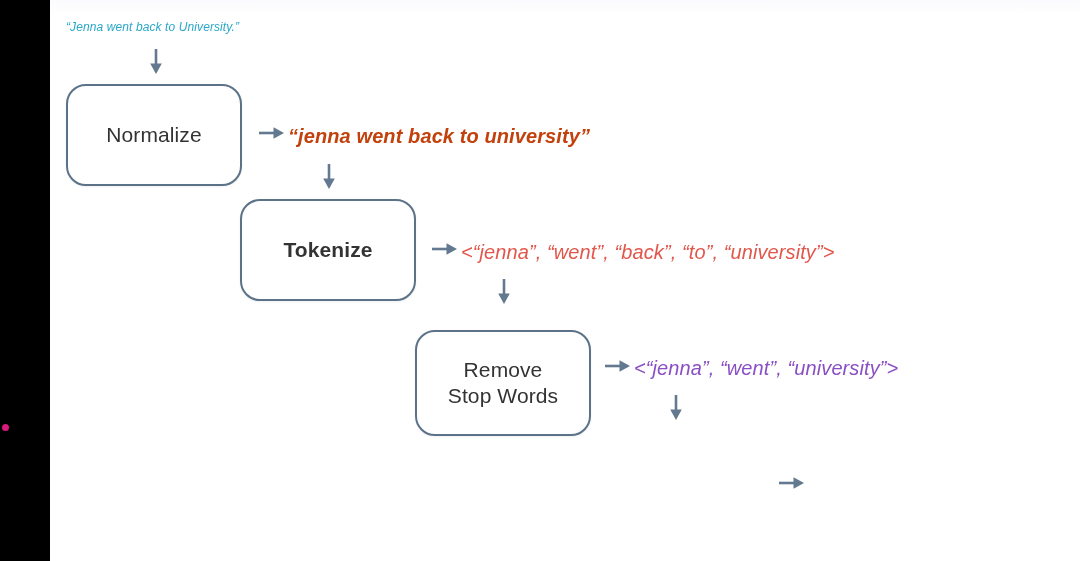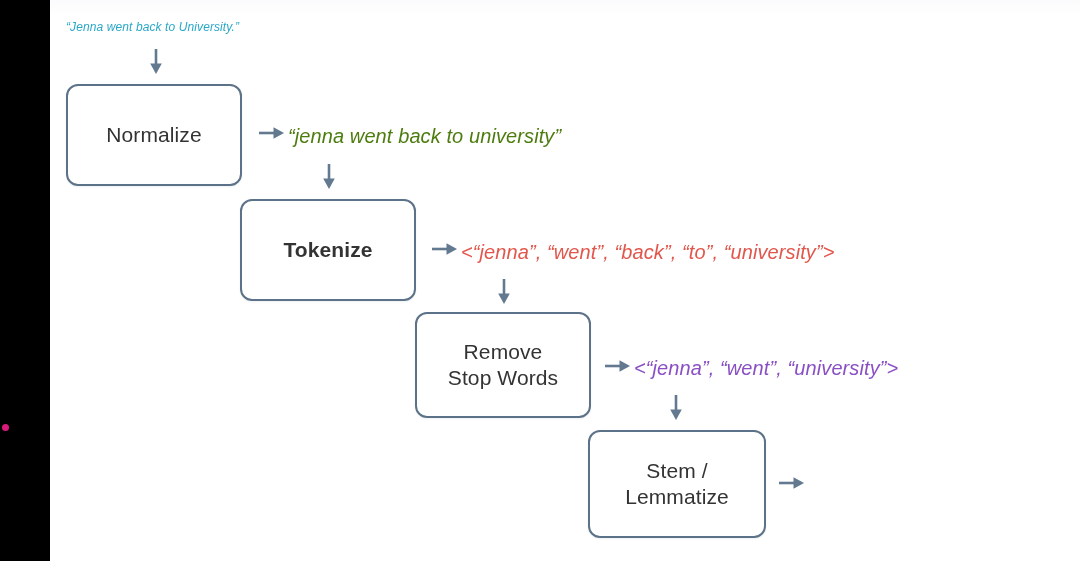--- a/index.html
+++ b/index.html
@@ -37,21 +37,21 @@
     background: #d81b7a;
     border-radius: 50%;
   }
 
   
   .proc-box {
     position: absolute;
     box-sizing: border-box;
     background: #ffffff;
     border: 2px solid #5c7288;
-    border-radius: 12px;
+    border-radius: 20px;
     display: flex;
     align-items: center;
     justify-content: center;
     text-align: center;
     color: #333333;
     font-size: 21px;
     line-height: 1.25;
     letter-spacing: 0.1px;
     box-shadow: 0 1px 2px rgba(90,110,130,0.10);
   }
@@ -97,21 +97,21 @@
     <span class="label">Normalize</span>
   </div>
 
   <div class="arrow" style="left:258px; top:123px;">
     <svg width="28" height="20" viewBox="0 0 28 20" aria-hidden="true">
       <line x1="1" y1="10" x2="17" y2="10" stroke="#63798f" stroke-width="2.6"></line>
       <polygon points="26,10 15.5,4.2 15.5,15.8" fill="#63798f"></polygon>
     </svg>
   </div>
 
-  <div class="out-text" style="left:288px; top:125px; color:#4d7c0f;">“jenna went back to university”</div>
+  <div class="out-text" style="left:288px; top:125px; color:#c2410c;font-weight:bold;">“jenna went back to university”</div>
 
   <div class="arrow" style="left:319px; top:163px;">
     <svg width="20" height="28" viewBox="0 0 20 28" aria-hidden="true">
       <line x1="10" y1="1" x2="10" y2="17" stroke="#63798f" stroke-width="2.6"></line>
       <polygon points="10,26 4.2,15.5 15.8,15.5" fill="#63798f"></polygon>
     </svg>
   </div>
 
   <div class="proc-box" style="left:240px; top:199px; width:176px; height:102px;font-weight:bold;">
     <span class="label">Tokenize</span>
@@ -126,45 +126,41 @@
 
   <div class="out-text" style="left:461px; top:241px; color:#e2574c;">&lt;“jenna”, “went”, “back”, “to”, “university”&gt;</div>
 
   <div class="arrow" style="left:494px; top:278px;">
     <svg width="20" height="28" viewBox="0 0 20 28" aria-hidden="true">
       <line x1="10" y1="1" x2="10" y2="17" stroke="#63798f" stroke-width="2.6"></line>
       <polygon points="10,26 4.2,15.5 15.8,15.5" fill="#63798f"></polygon>
     </svg>
   </div>
 
-  <div class="proc-box" style="left:415px; top:312px; width:176px; height:106px;">
+  <div class="proc-box" style="left:415px; top:330px; width:176px; height:106px;">
     <span class="label">Remove
 Stop Words</span>
   </div>
 
   <div class="arrow" style="left:604px; top:356px;">
     <svg width="28" height="20" viewBox="0 0 28 20" aria-hidden="true">
       <line x1="1" y1="10" x2="17" y2="10" stroke="#63798f" stroke-width="2.6"></line>
       <polygon points="26,10 15.5,4.2 15.5,15.8" fill="#63798f"></polygon>
     </svg>
   </div>
 
   <div class="out-text" style="left:634px; top:357px; color:#8a4fc4;">&lt;“jenna”, “went”, “university”&gt;</div>
 
   <div class="arrow" style="left:666px; top:394px;">
     <svg width="20" height="28" viewBox="0 0 20 28" aria-hidden="true">
       <line x1="10" y1="1" x2="10" y2="17" stroke="#63798f" stroke-width="2.6"></line>
       <polygon points="10,26 4.2,15.5 15.8,15.5" fill="#63798f"></polygon>
     </svg>
   </div>
 
-  <div class="proc-box" style="left:588px; top:430px; width:178px; height:108px;">
-    <span class="label">Stem /
-Lemmatize</span>
-  </div>
 
   <div class="arrow" style="left:778px; top:473px;">
     <svg width="28" height="20" viewBox="0 0 28 20" aria-hidden="true">
       <line x1="1" y1="10" x2="17" y2="10" stroke="#63798f" stroke-width="2.6"></line>
       <polygon points="26,10 15.5,4.2 15.5,15.8" fill="#63798f"></polygon>
     </svg>
   </div>
 
 
   <div id="left-bar">

